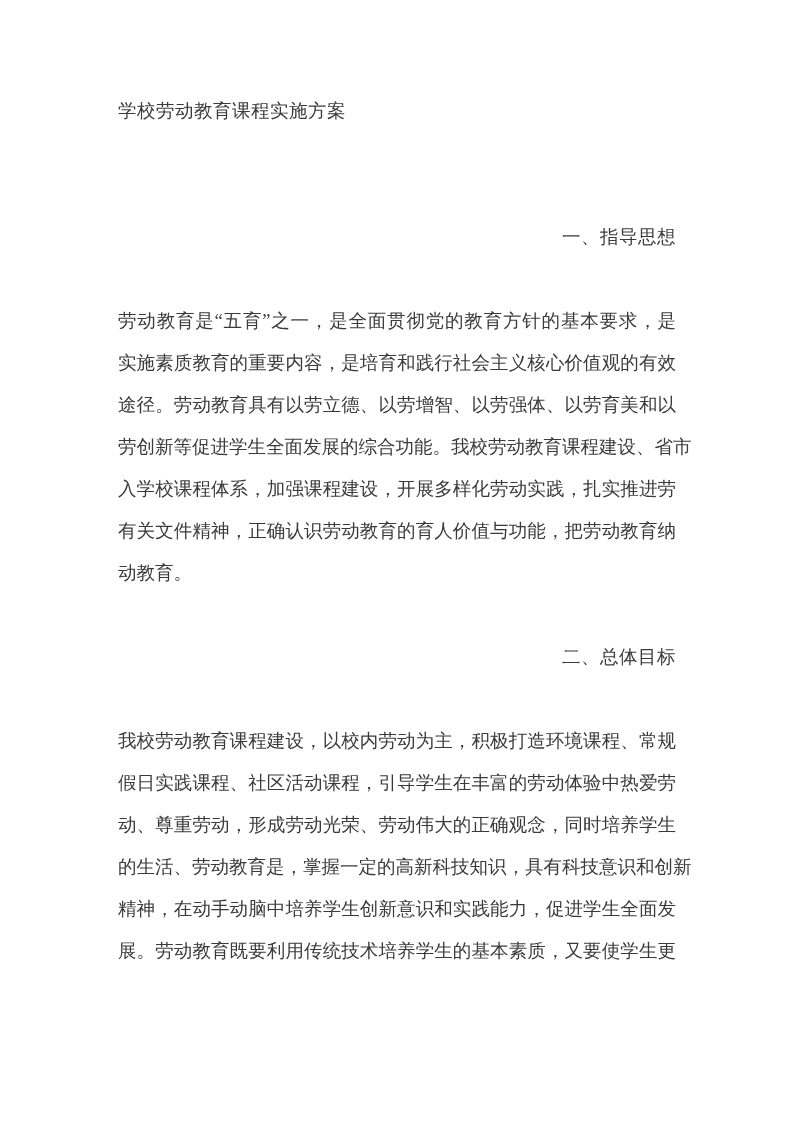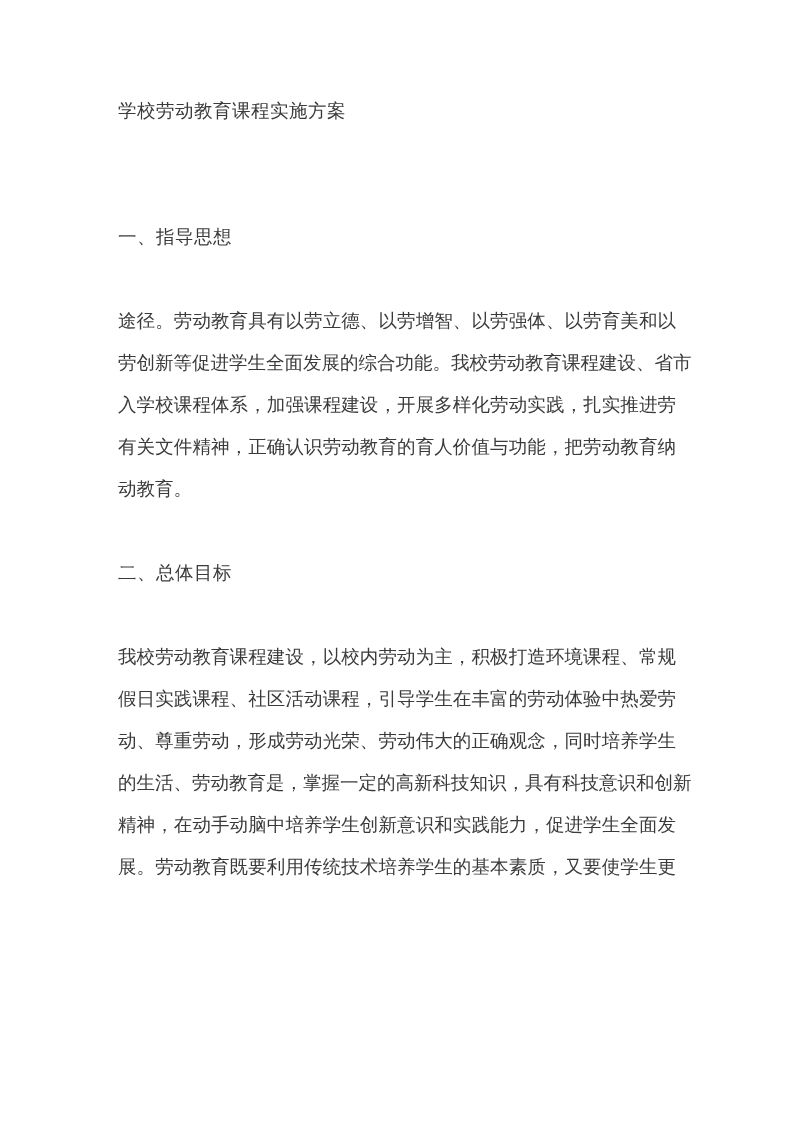--- a/index.html
+++ b/index.html
@@ -27,21 +27,21 @@
     line-height: 42px;
   }
   .doc-title {
     margin-bottom: 84px; 
     text-align: left;
     letter-spacing: 0.5px;
   }
   .section { margin: 0; }
   .section-heading {
     margin-bottom: 42px; 
-    text-align: left;
+    text-align: right;
     letter-spacing: 0.5px;
   }
   .paragraph {
     margin-bottom: 42px; 
   }
   .line {
     text-align: justify;
     text-align-last: justify;
     white-space: nowrap;
   }
@@ -55,20 +55,22 @@
 <body>
 
 <div class="page">
   <div class="content">
 
     <div class="doc-title">学校劳动教育课程实施方案</div>
 
     <div class="section">
       <div class="section-heading">一、指导思想</div>
       <div class="paragraph">
+        <div class="line">劳动教育是“五育”之一，是全面贯彻党的教育方针的基本要求，是</div>
+        <div class="line">实施素质教育的重要内容，是培育和践行社会主义核心价值观的有效</div>
         <div class="line">途径。劳动教育具有以劳立德、以劳增智、以劳强体、以劳育美和以</div>
         <div class="line">劳创新等促进学生全面发展的综合功能。我校劳动教育课程建设、省市</div>
         <div class="line">入学校课程体系，加强课程建设，开展多样化劳动实践，扎实推进劳</div>
         <div class="line">有关文件精神，正确认识劳动教育的育人价值与功能，把劳动教育纳</div>
         <div class="line short">动教育。</div>
       </div>
     </div>
 
     <div class="section">
       <div class="section-heading">二、总体目标</div>

